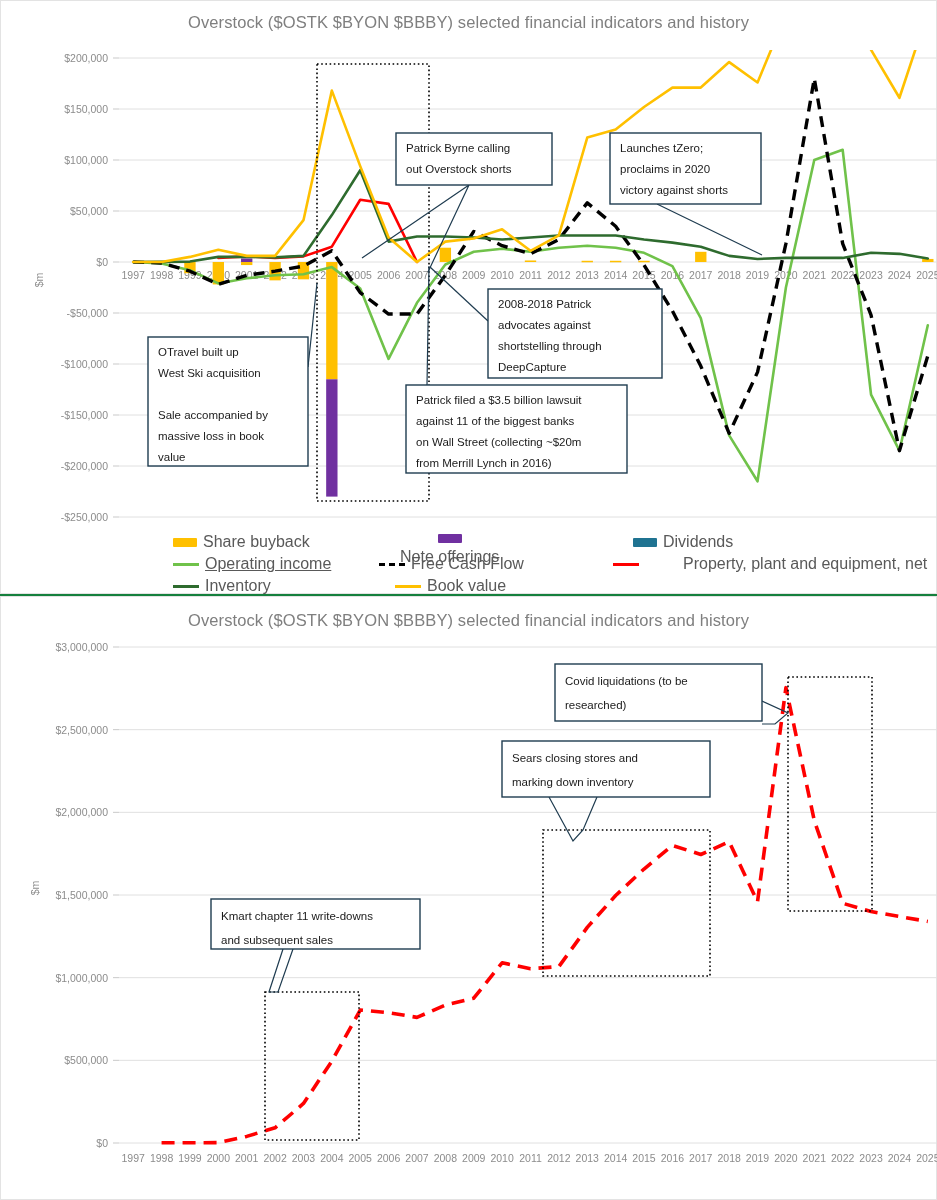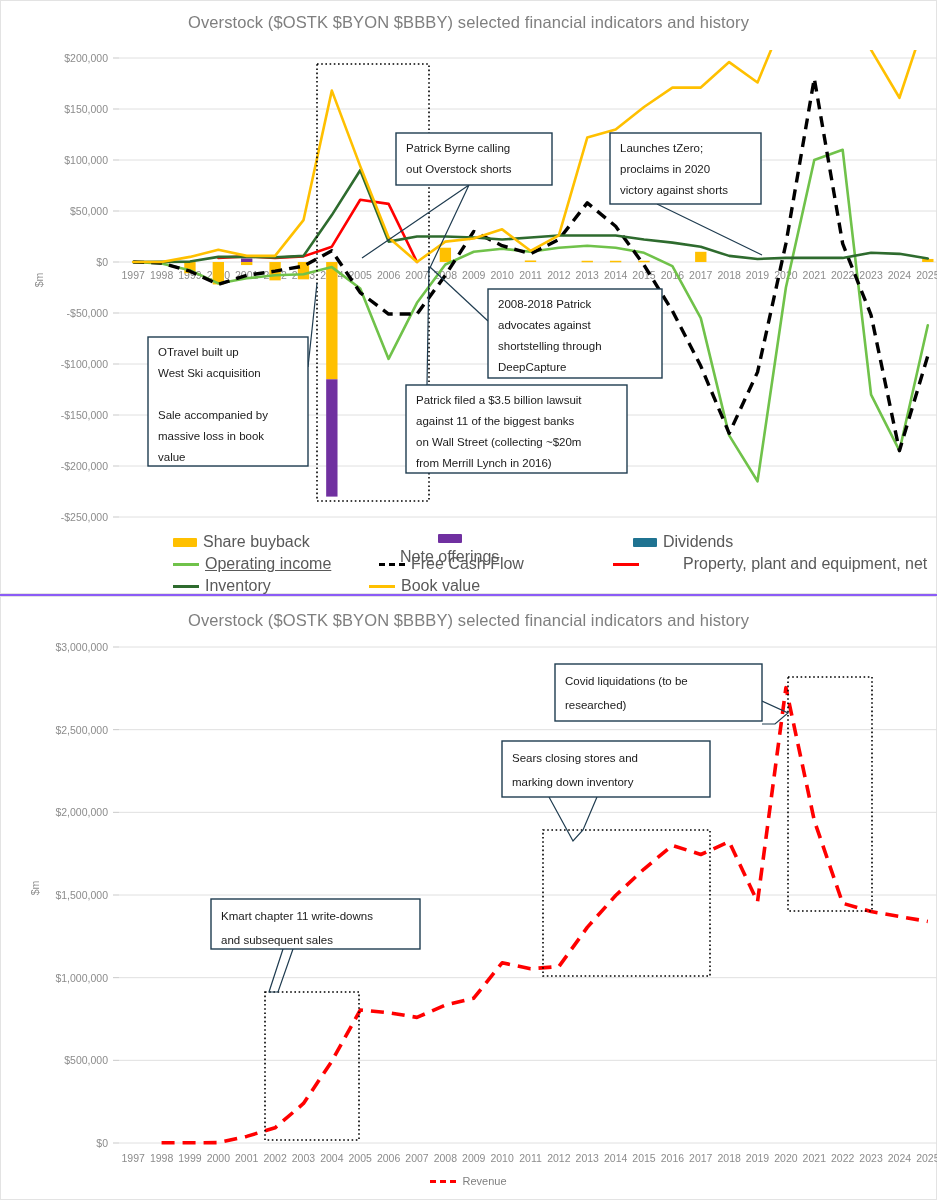--- a/index.html
+++ b/index.html
@@ -11,21 +11,21 @@
     width: 937px;
     height: 1200px;
     font-family: "Liberation Sans", sans-serif;
     color: #595959;
     overflow: hidden;
   }
   .page {
     width: 937px;
     height: 908px;
     position: relative;
-    background: #8b5cf6;
+    background: #15803d;
   }
   .panel {
     position: absolute;
     left: 0;
     width: 937px;
     background: #fff;
     border: 1px solid #e3e3e3;
     box-sizing: border-box;
   }
   #panel-top { top: 0; height: 594px; }
@@ -285,21 +285,21 @@
           <span class="legend-label">Free Cash Flow</span>
         </div>
         <div class="legend-item" style="left: 612px; top: 555px; gap: 44px;">
           <span class="legend-swatch-line" style="border-top-color: rgb(255, 0, 0);"></span>
           <span class="legend-label">Property, plant and equipment, net</span>
         </div>
         <div class="legend-item" style="left: 172px; top: 577px;">
           <span class="legend-swatch-line" style="border-top-color: rgb(46, 107, 46);"></span>
           <span class="legend-label">Inventory</span>
         </div>
-        <div class="legend-item" style="left: 368px; top: 577px;">
+        <div class="legend-item" style="left: 394px; top: 577px;">
           <span class="legend-swatch-line" style="border-top-color: rgb(255, 192, 0);"></span>
           <span class="legend-label">Book value</span>
         </div>
       </div>
   </section>
 
   <section class="panel" id="panel-bottom">
     <div class="chart-title" id="title-bottom">Overstock ($OSTK $BYON $BBBY) selected financial indicators and history</div>
     <div class="svg-holder">
       <svg id="svg-bottom" width="937" height="604" viewBox="0 0 937 604">
@@ -382,21 +382,15 @@
             <text x="495" y="165" class="callout-text">Sears closing stores and</text>
             <text x="495" y="189" class="callout-text">marking down inventory</text>
           </g>
           <g>
             <rect x="538" y="67" width="207" height="57" class="callout-box"></rect>
             <text x="548" y="88" class="callout-text">Covid liquidations (to be</text>
             <text x="548" y="112" class="callout-text">researched)</text>
           </g>
         </svg>
     </div>
-    <div class="legend-bottom" id="legend-bottom" style="top: 578px;">
-        <div style="display: flex; align-items: center; gap: 6px;">
-          <span class="legend-swatch-dash" style="border-top-color: rgb(255, 0, 0);"></span>
-          <span>Revenue</span>
-        </div>
-      </div>
   </section>
 
 </div>
 
 </body></html>

